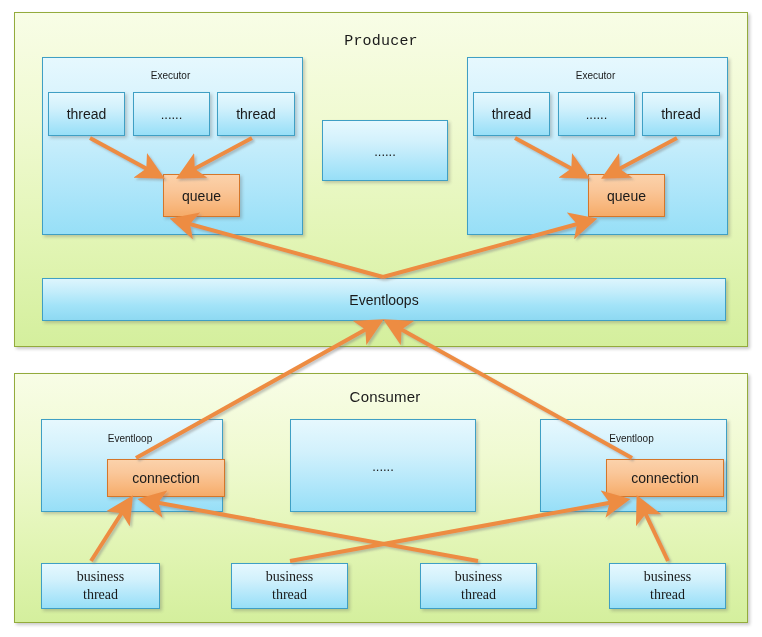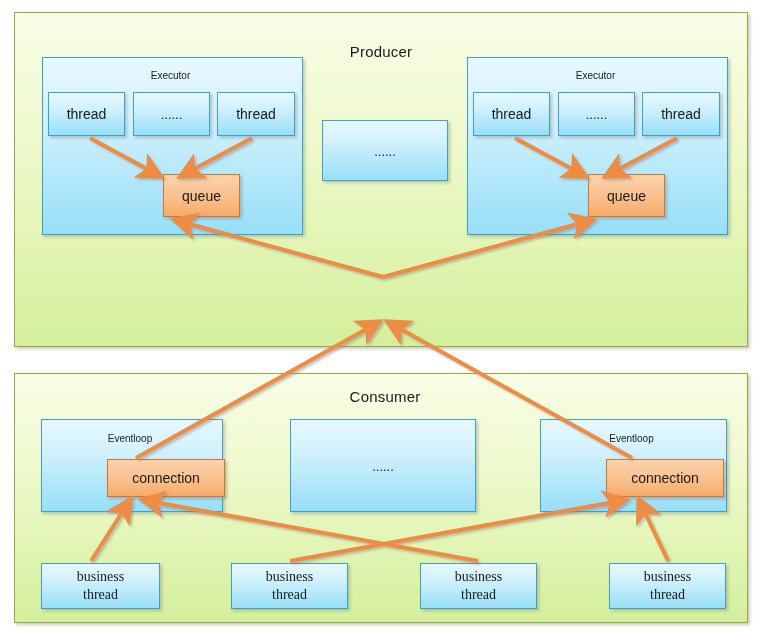--- a/index.html
+++ b/index.html
@@ -91,21 +91,21 @@
     height: 637px;
     pointer-events: none;
   }
 </style>
 </head>
 <body>
 
 <div id="canvas">
 
   <div class="grp" style="left:14px; top:12px; width:734px; height:335px;">
-    <div class="grp-title" style="top:30px;">Producer</div>
+    <div class="grp-title" style="top:20px;font-family:Liberation Mono, monospace;">Producer</div>
   </div>
 
   <div class="blue" style="left:42px; top:57px; width:261px; height:178px;">
     <div class="lbl" style="top:9px;">Executor</div>
   </div>
   <div class="blue" style="left:48px; top:92px; width:77px; height:44px;">
     <div class="lbl-center">thread</div>
   </div>
   <div class="blue" style="left:133px; top:92px; width:77px; height:44px;">
     <div class="lbl-center dots">......</div>
@@ -130,20 +130,23 @@
   <div class="blue" style="left:558px; top:92px; width:77px; height:44px;">
     <div class="lbl-center dots">......</div>
   </div>
   <div class="blue" style="left:642px; top:92px; width:78px; height:44px;">
     <div class="lbl-center">thread</div>
   </div>
   <div class="orange" style="left:556px; top:174px; width:77px; height:43px;">
     <div class="lbl-center">queue</div>
   </div>
 
+  <div class="blue blue-strong" style="left:42px; top:278px; width:684px; height:43px;">
+    <div class="lbl-center">Eventloops</div>
+  </div>
 
   <div class="grp" style="left:14px; top:373px; width:734px; height:250px;">
     <div class="grp-title" style="top:14px;padding-left:8px;">Consumer</div>
   </div>
 
   <div class="blue" style="left:41px; top:419px; width:182px; height:93px;">
     <div class="lbl" style="top:10px;">Eventloop</div>
   </div>
   <div class="orange" style="left:75px; top:459px; width:118px; height:38px;">
     <div class="lbl-center">connection</div>

